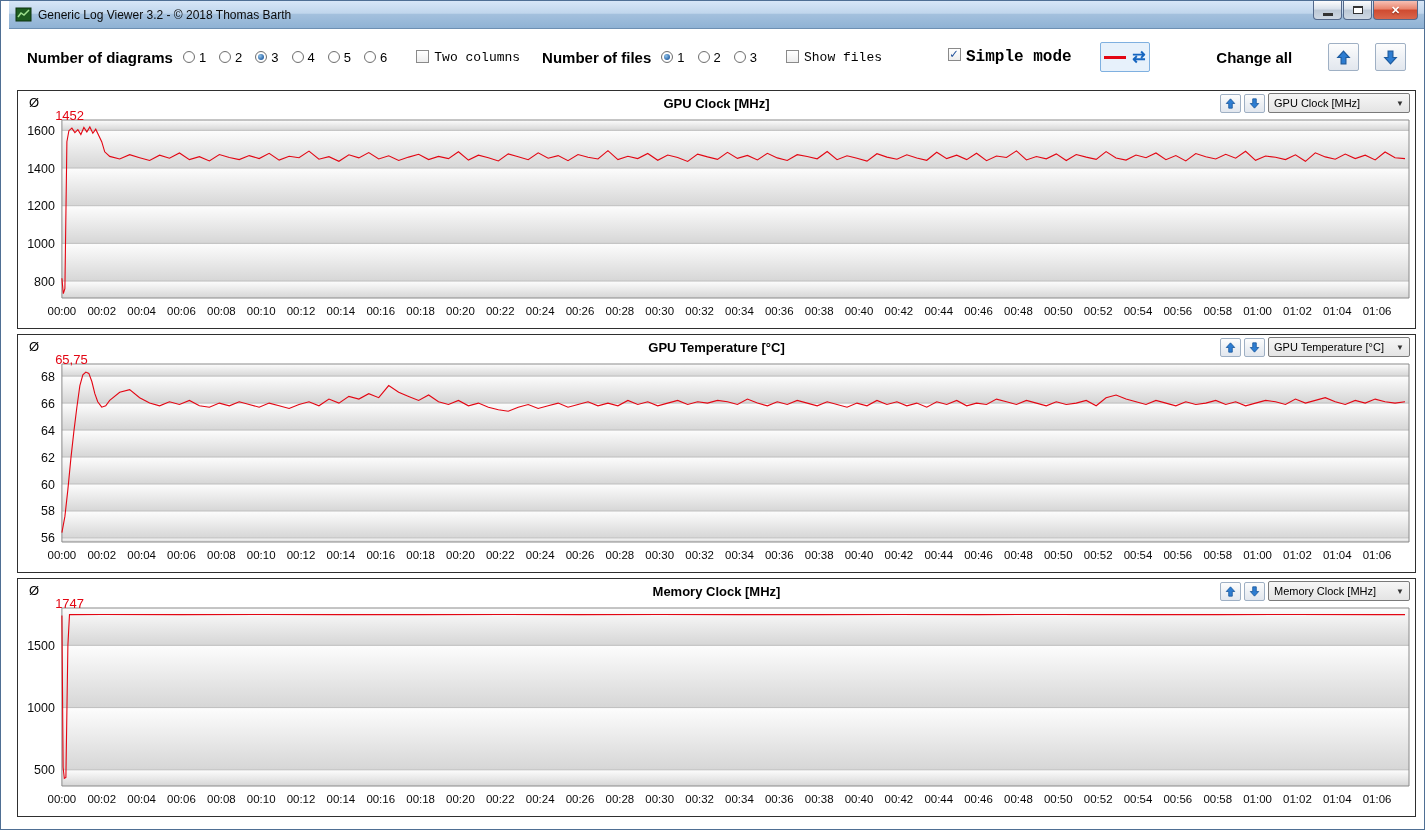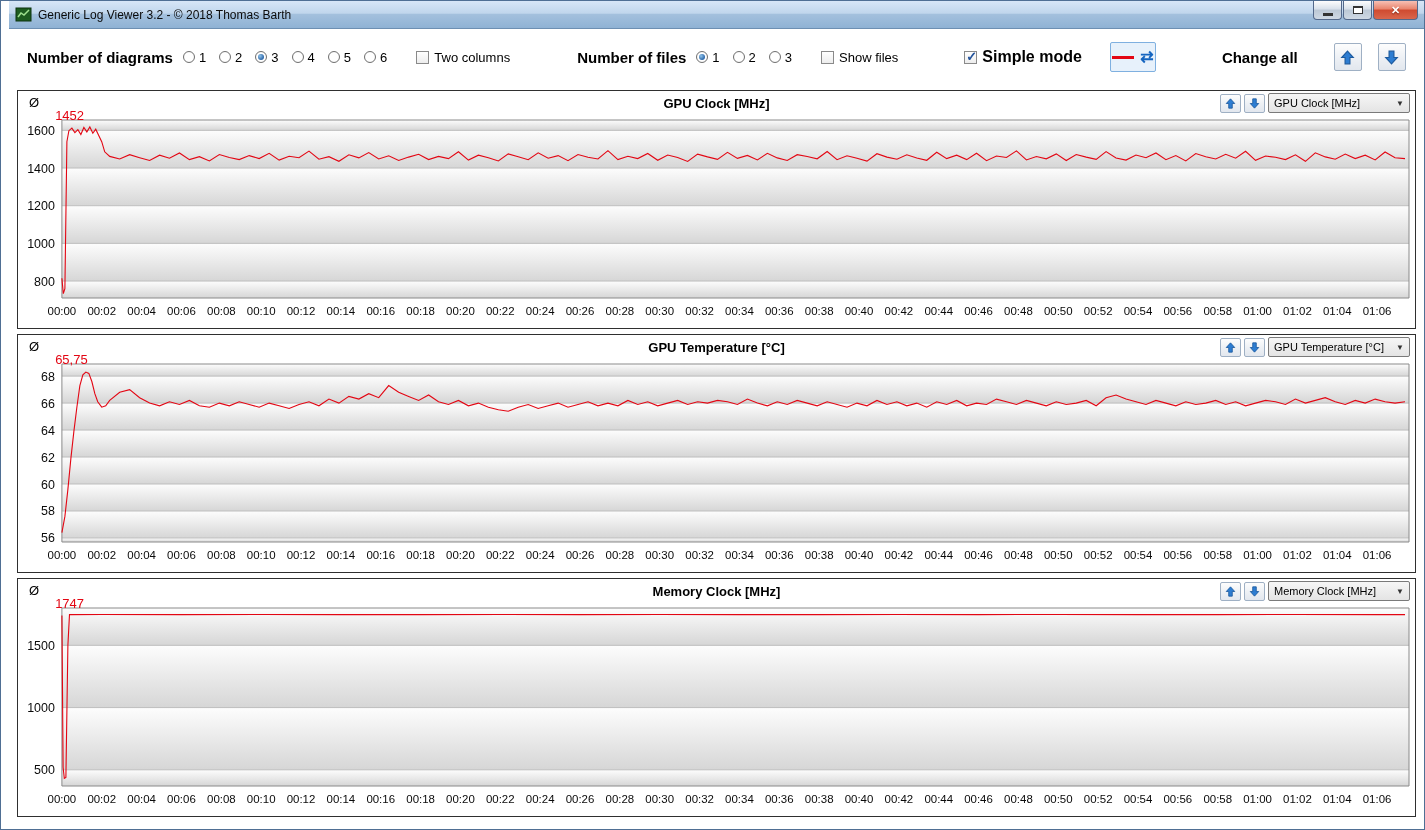--- a/index.html
+++ b/index.html
@@ -23,21 +23,21 @@
 
   
   .toolbar { height:56px; background:#ffffff; display:flex; align-items:center; padding:0 18px; white-space:nowrap; }
   .lbl { font-size:15px; }
   .bold { font-weight:bold; }
   .radio-group { display:inline-flex; align-items:center; margin-left:10px; }
   .radio-item { display:inline-flex; align-items:center; margin-right:13px; font-size:13px; cursor:pointer; }
   .radio { width:12px; height:12px; border:1px solid #707070; border-radius:50%; background:radial-gradient(#fff 55%, #e7e7e7); margin-right:4px; position:relative; }
   .radio.checked::after { content:""; position:absolute; left:2px; top:2px; width:6px; height:6px; border-radius:50%;
     background:radial-gradient(circle at 35% 35%, #8fc3ea, #2c66a8 70%); }
-  .check-item { display:inline-flex; align-items:center; font-size:13px; cursor:pointer; }
+  .check-item { display:inline-flex; font-size:13px; cursor:pointer;font-family:Liberation Mono, monospace; }
   .checkbox { width:13px; height:13px; border:1px solid #8a8a8a; background:linear-gradient(#fff,#ededed); margin-right:5px; position:relative; }
   .checkbox.checked::after { content:"\2713"; position:absolute; left:1px; top:-3px; font-size:13px; font-weight:bold; color:#23539c; }
   .linestyle-btn { display:inline-flex; align-items:center; justify-content:center; gap:6px; width:66px; height:30px;
     background:#e7f1fb; border:1px solid #7fb0e0; border-radius:2px; cursor:pointer; }
   .redline { width:22px; height:3px; background:#e30613; display:inline-block; }
   .refresh-glyph { color:#1565c0; font-size:16px; font-weight:bold; line-height:1; }
   .arrow-btn { display:inline-flex; align-items:center; justify-content:center; cursor:pointer;
     background:linear-gradient(#fdfdfd,#eef1f5 50%, #e2e7ee); border:1px solid #9fb0c4; border-radius:2px; }
   .arrow-btn.big { width:40px; height:28px; }
   .arrow-btn.small { width:21px; height:19px; }
@@ -113,21 +113,21 @@
       <label class="radio-item">
           <span class="radio"></span>
           <span>6</span>
         </label>
     </span>
     <label class="check-item" style="margin-left:16px">
         <span class="checkbox"></span>
         <span>Two columns</span>
       </label>
 
-    <span class="lbl bold" style="margin-left:67px">Number of files</span>
+    <span class="lbl bold" style="margin-left:22px">Number of files</span>
     <span class="radio-group">
       <label class="radio-item">
           <span class="radio checked"></span>
           <span>1</span>
         </label>
       <label class="radio-item">
           <span class="radio"></span>
           <span>2</span>
         </label>
       <label class="radio-item">

